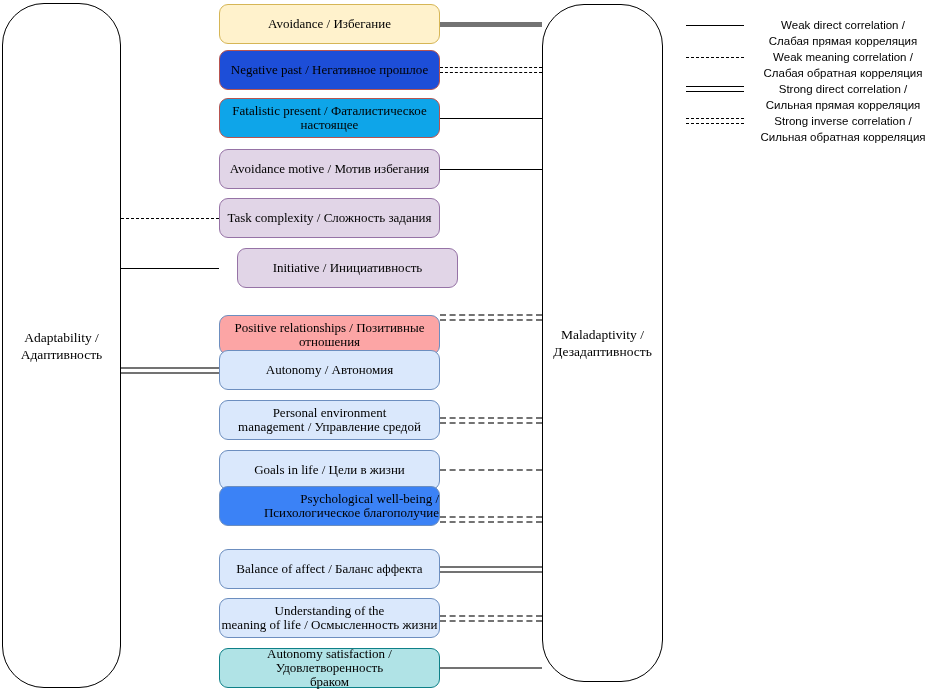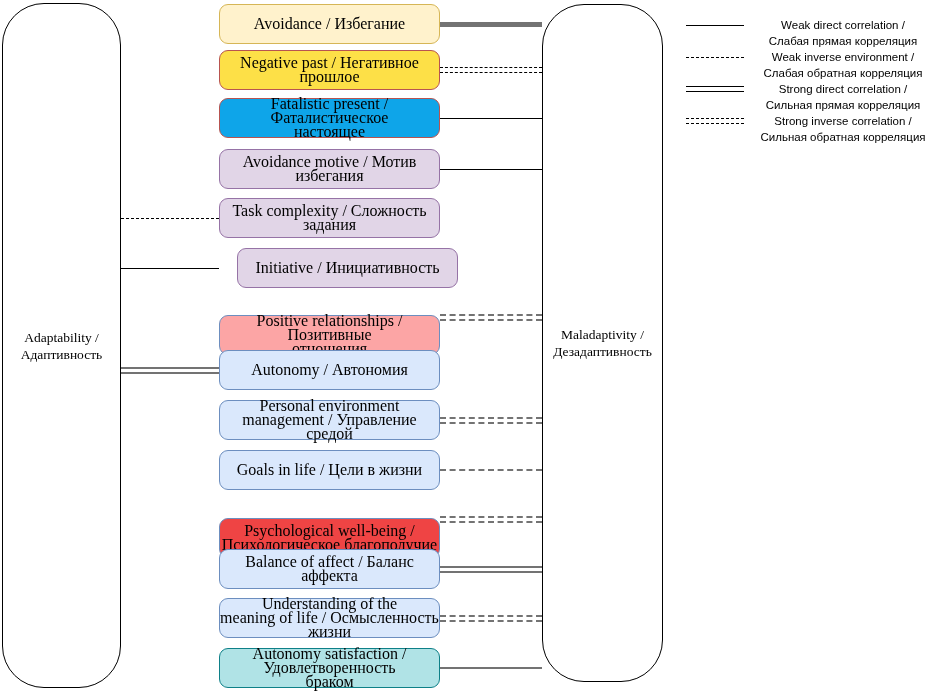--- a/index.html
+++ b/index.html
@@ -24,21 +24,21 @@
   #left-node{left:2px;top:3px;width:119px;height:685px;}
   #right-node{left:542px;top:4px;width:121px;height:678px;}
   .node{
     position:absolute;
     left:219px;width:221px;height:40px;
     border:1px solid;
     border-radius:9px;
     box-sizing:border-box;
     display:flex;flex-direction:column;align-items:center;justify-content:center;
     text-align:center;
-    font-size:16px;line-height:14px;color:#000000;
+    font-size:13px;line-height:14px;color:#000000;
     padding:1px 0;
   }
   .conn{position:absolute;}
   .conn > div{height:0;}
   #legend{
     position:absolute;left:686px;top:17px;width:250px;
     font-family:"Liberation Sans","DejaVu Sans",sans-serif;
     font-size:11.5px;line-height:16px;color:#000000;
   }
   .legend-row{display:flex;height:32px;}
@@ -56,21 +56,21 @@
 
 <div id="canvas">
   <div id="left-node" class="tall-node">Adaptability / Адаптивность</div>
 
   <div id="right-node" class="tall-node">Maladaptivity / Дезадаптивность</div>
 
   <div id="nodes-layer">
       <div class="node" style="top: 4px; background: rgb(255, 242, 204); border-color: rgb(214, 182, 86);">
         <div>Avoidance / Избегание</div>
       </div>
-      <div class="node" style="top: 50px; background: #fde047; border-color: rgb(184, 84, 80);">
+      <div class="node" style="top: 50px; background: #1d4ed8; border-color: rgb(184, 84, 80);">
         <div>Negative past / Негативное прошлое</div>
       </div>
       <div class="node" style="top: 98px; background: #0ea5e9; border-color: rgb(184, 84, 80);">
         <div>Fatalistic present / Фаталистическое</div>
         <div>настоящее</div>
       </div>
       <div class="node" style="top: 149px; background: rgb(225, 213, 231); border-color: rgb(150, 115, 166);">
         <div>Avoidance motive / Мотив избегания</div>
       </div>
       <div class="node" style="top: 198px; background: rgb(225, 213, 231); border-color: rgb(150, 115, 166);">
@@ -86,21 +86,21 @@
       <div class="node" style="top: 350px; background: rgb(218, 232, 252); border-color: rgb(108, 142, 191);">
         <div>Autonomy / Автономия</div>
       </div>
       <div class="node" style="top: 400px; background: rgb(218, 232, 252); border-color: rgb(108, 142, 191);">
         <div>Personal environment</div>
         <div>management / Управление средой</div>
       </div>
       <div class="node" style="top: 450px; background: rgb(218, 232, 252); border-color: rgb(108, 142, 191);">
         <div>Goals in life / Цели в жизни</div>
       </div>
-      <div class="node" style="top: 518px; background: #ef4444; border-color: rgb(108, 142, 191);">
+      <div class="node" style="top: 486px; background: #3b82f6; border-color: rgb(108, 142, 191); align-items: flex-end;">
         <div>Psychological well-being /</div>
         <div>Психологическое благополучие</div>
       </div>
       <div class="node" style="top: 549px; background: rgb(218, 232, 252); border-color: rgb(108, 142, 191); align-items: center;">
         <div>Balance of affect / Баланс аффекта</div>
       </div>
       <div class="node" style="top: 598px; background: rgb(218, 232, 252); border-color: rgb(108, 142, 191);">
         <div>Understanding of the</div>
         <div>meaning of life / Осмысленность жизни</div>
       </div>
@@ -167,21 +167,21 @@
         <div class="legend-text">
           <div>Weak direct correlation /</div>
           <div>Слабая прямая корреляция</div>
         </div>
       </div>
       <div class="legend-row">
         <div class="legend-sample">
           <div style="height: 0px; border-top: 1px dashed rgb(0, 0, 0);"></div>
         </div>
         <div class="legend-text">
-          <div>Weak inverse environment /</div>
+          <div>Weak meaning correlation /</div>
           <div>Слабая обратная корреляция</div>
         </div>
       </div>
       <div class="legend-row">
         <div class="legend-sample">
           <div style="height: 0px; border-top: 1px solid rgb(0, 0, 0);"></div>
           <div style="height: 0px; border-top: 1px solid rgb(0, 0, 0); margin-top: 4px;"></div>
         </div>
         <div class="legend-text">
           <div>Strong direct correlation /</div>

